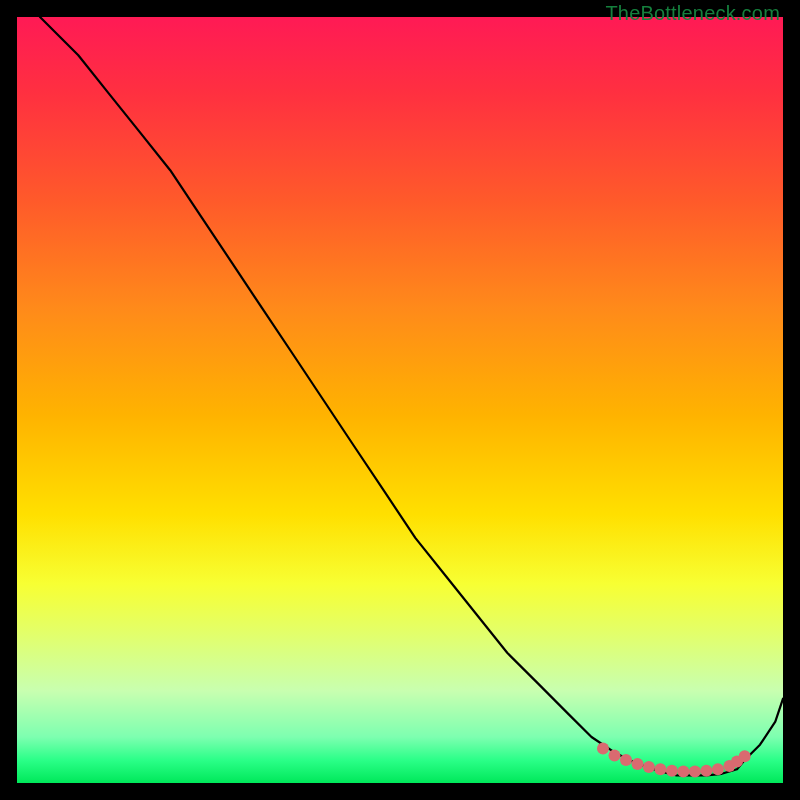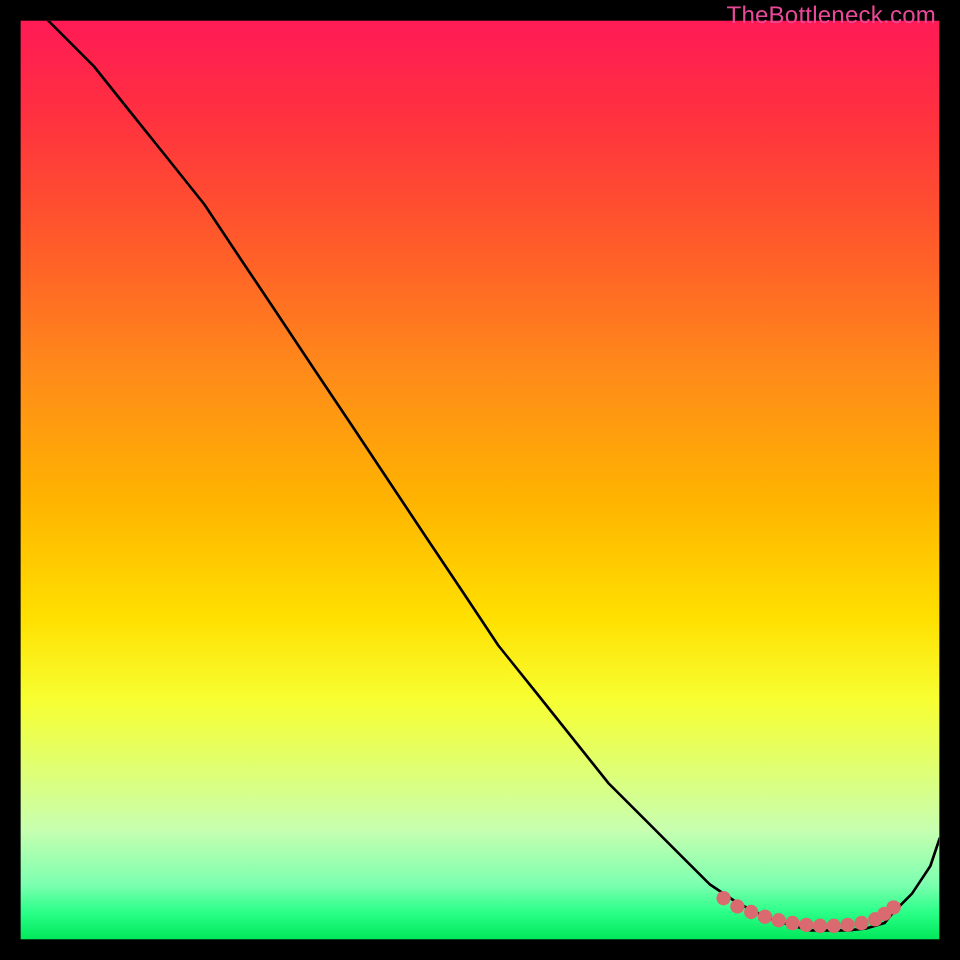--- a/index.html
+++ b/index.html
@@ -40,21 +40,21 @@
       #c8ffb0 88%,
       #7dffb0 94%,
       #2bff88 97%,
       #00e85a 100%
     );
   }
   .attribution {
     position: absolute;
     top: 2px;
     right: 20px;
-    color: #ec4899;
+    color: #15803d;
     font-size: 20px;
     font-weight: 500;
     letter-spacing: 0.2px;
     z-index: 3;
     user-select: none;
   }
   svg.curve {
     position: absolute;
     inset: 0;
     z-index: 2;

